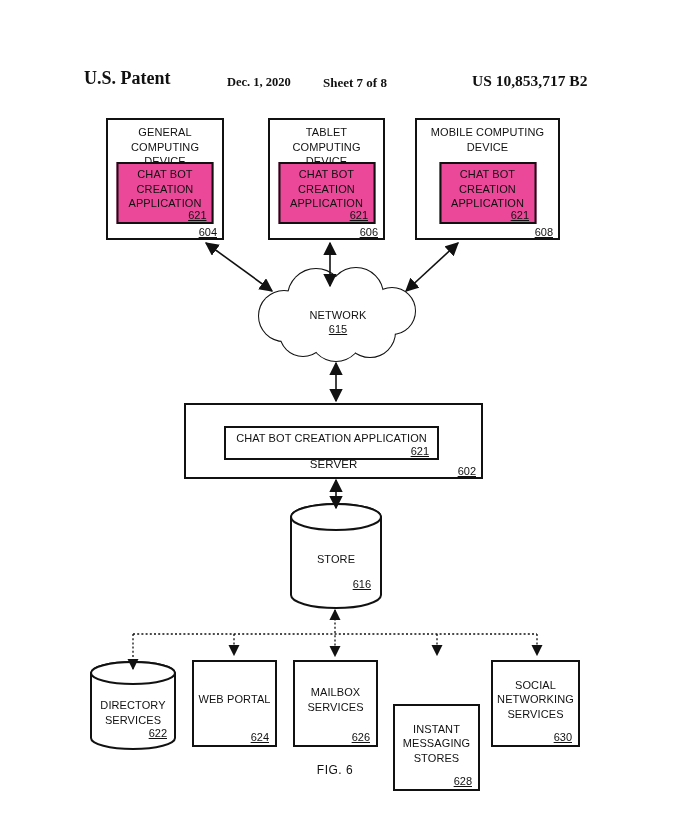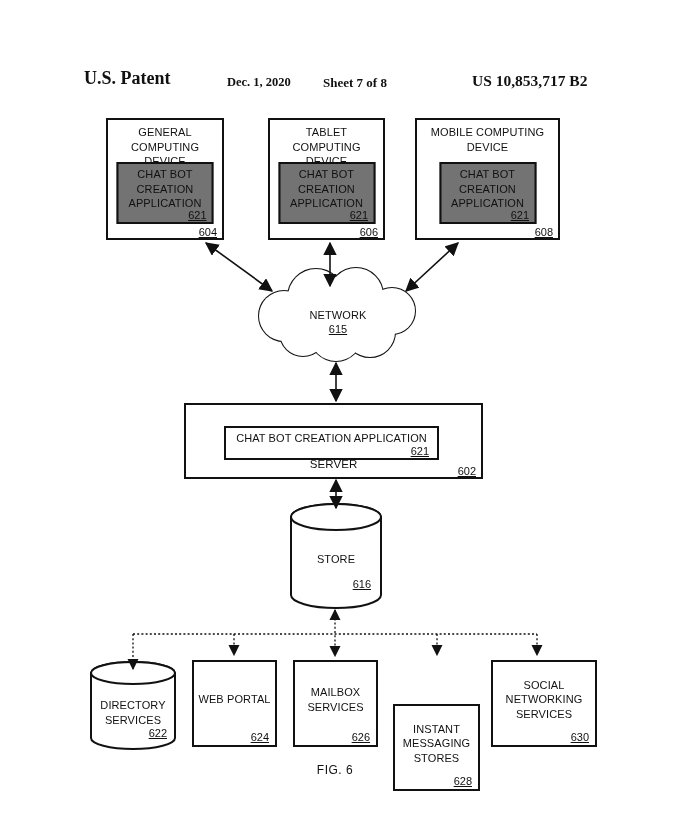--- a/index.html
+++ b/index.html
@@ -15,21 +15,21 @@
   .box{position:absolute;border:2px solid #111;background:#fff;box-sizing:border-box;}
   .lbl{font-size:11px;line-height:1.32;text-align:center;white-space:pre-line;letter-spacing:.1px;}
   .ref{font-size:11px;text-decoration:underline;line-height:1.1;}
   
   .dev{top:118px;height:122px;}
   .dev1{left:106px;width:118px;}
   .dev2{left:268px;width:117px;}
   .dev3{left:415px;width:145px;}
   .dev-name{position:absolute;top:5px;left:1px;right:1px;}
   .dev-inner{position:absolute;left:50%;transform:translateX(-50%);top:42px;width:97px;height:62px;
-             border:2px solid #111;box-sizing:border-box;background:#737373;}
+             border:2px solid #111;box-sizing:border-box;background:#ec4899;}
   .dev-app{position:absolute;top:3px;left:0;right:0;}
   .inner-ref{position:absolute;right:5px;bottom:1px;}
   .outer-ref{position:absolute;right:5px;bottom:0px;}
   
   .cloud-svg{position:absolute;left:246px;top:264px;z-index:1;}
   .net-label{position:absolute;left:246px;width:184px;top:308px;z-index:2;}
   .net-ref{position:absolute;left:246px;width:184px;top:323px;text-align:center;z-index:2;}
   
   .server{left:184px;top:403px;width:299px;height:76px;}
   .server-name{position:absolute;top:4px;left:0;right:0;font-size:11.5px;margin-top:48px;}
@@ -43,21 +43,21 @@
   .store-ref{position:absolute;left:289px;width:82px;top:578px;text-align:right;z-index:2;}
   .dir-label{position:absolute;left:89px;width:88px;top:698px;z-index:2;}
   .dir-ref{position:absolute;left:89px;width:78px;top:727px;text-align:right;z-index:2;}
   
   .svc{top:660px;height:87px;display:flex;align-items:center;justify-content:center;}
   .svc .lbl{margin-bottom:8px;}
   .svc-ref{position:absolute;right:6px;bottom:2px;}
   .svc2{left:192px;width:85px;}
   .svc3{left:293px;width:85px;}
   .svc4{left:393px;width:87px;margin-top:44px;}
-  .svc5{left:491px;width:106px;}
+  .svc5{left:491px;width:89px;}
   
   .fig-caption{position:absolute;left:0;width:670px;top:763px;text-align:center;
                font-size:12px;letter-spacing:.5px;}
   
   .overlay{position:absolute;left:0;top:0;z-index:6;pointer-events:none;}
   .ctext{text-align:center;}
 </style>
 </head>
 <body>
 

